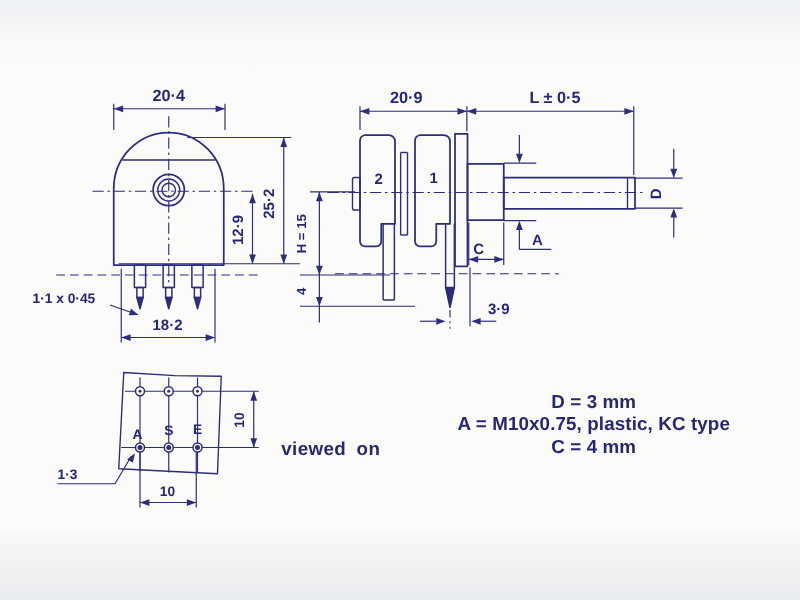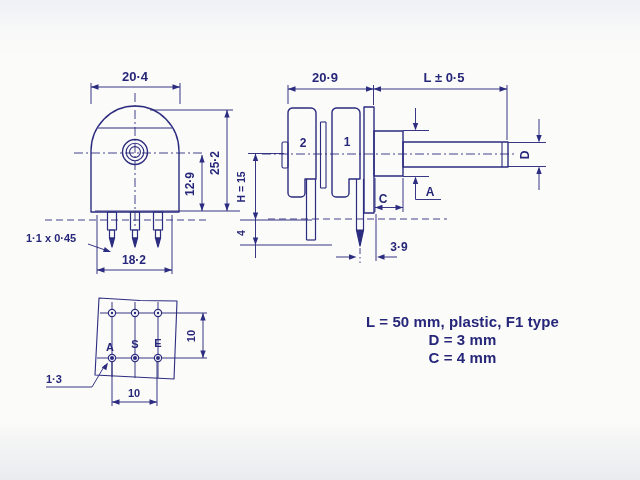--- a/index.html
+++ b/index.html
@@ -235,21 +235,22 @@
   </g>
   <text class="dimtxt sz11" x="110" y="351" text-anchor="middle">A</text>
   <text class="dimtxt sz11" x="135" y="348" text-anchor="middle">S</text>
   <text class="dimtxt sz11" x="158" y="347" text-anchor="middle">E</text>
   <text class="dimtxt sz11" transform="translate(195,336) rotate(-90)" text-anchor="middle">10</text>
   <text class="dimtxt sz11" x="134" y="397" text-anchor="middle">10</text>
   <text class="dimtxt sz11" x="46" y="383">1·3</text>
 </svg>
 
 <div class="caption">
+  <div>viewed on</div>
 </div>
 
 <div class="specs">
-  <div>L = 50 mm, plastic, F1 type</div>
   <div>D = 3 mm</div>
+  <div>A = M10x0.75, plastic, KC type</div>
   <div>C = 4 mm</div>
 </div>
 
 </div>
 
 </body></html>

